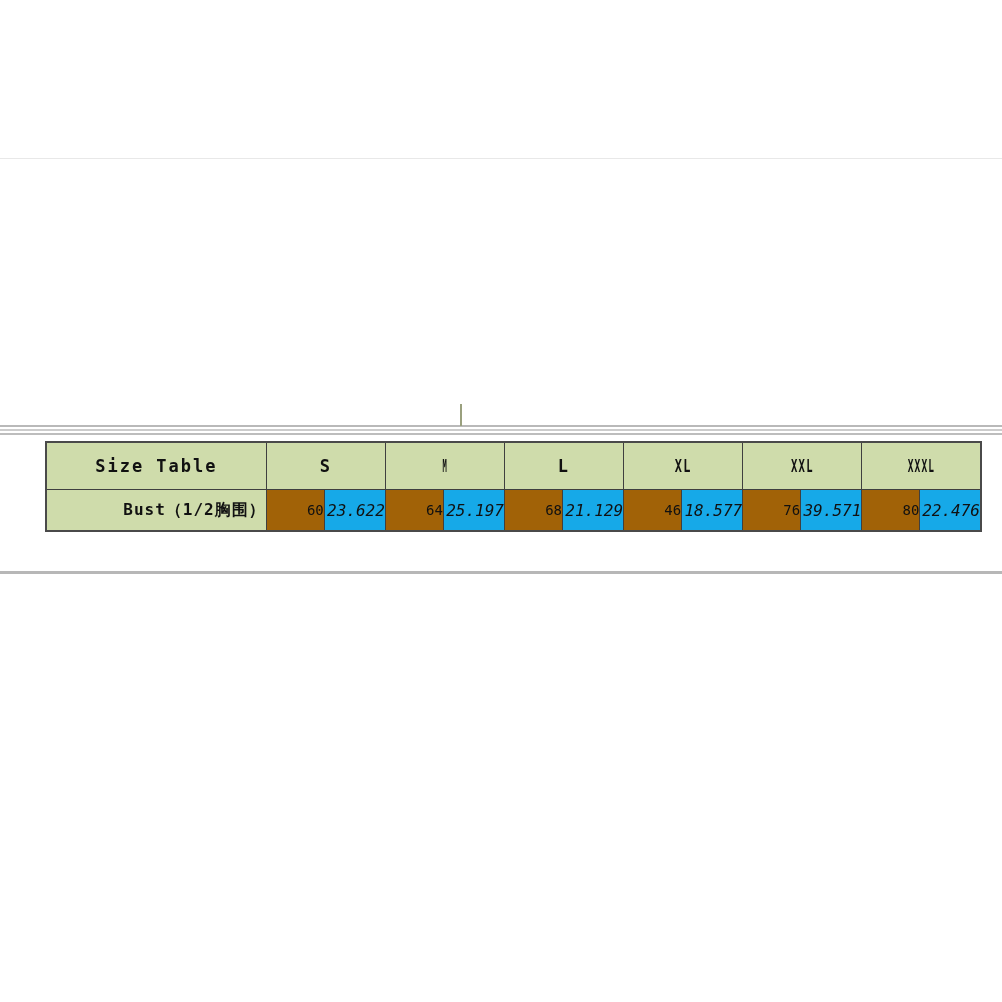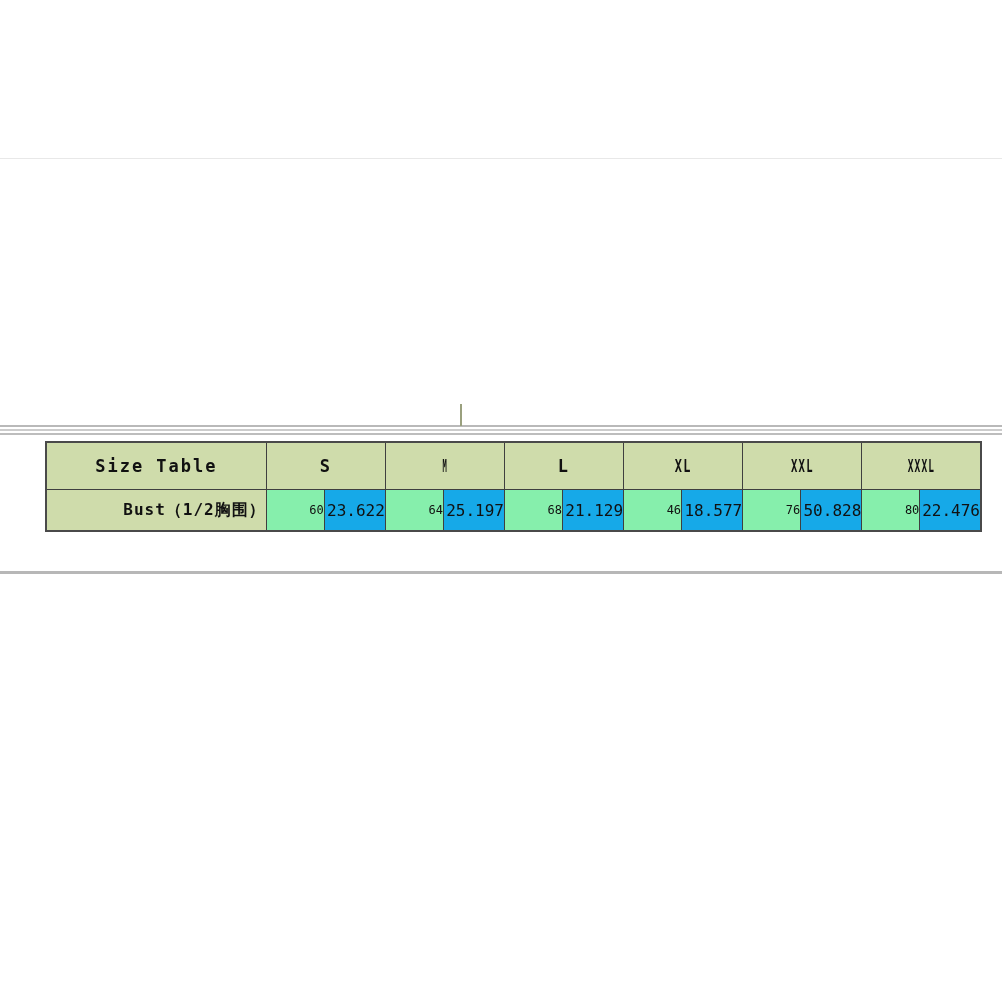--- a/index.html
+++ b/index.html
@@ -89,26 +89,27 @@
   tr.data-row td { height: 40px; text-align: right; }
 
   td.row-label {
     background: #cfdcab;
     font-size: 16px;
     font-weight: bold;
     letter-spacing: 1px;
     white-space: nowrap;
   }
   td.cm-cell {
-    background: #86efac;
-    font-size: 12px;
+    background: #a16207;
+    font-size: 14px;
   }
   td.in-cell {
     background: #16a9e8;
     font-size: 16px;
+    font-style: italic;
   }
 
   
   .sz {
     display: inline-block;
     font-weight: bold;
   }
   .sz-m {
     transform: scaleX(0.42);
     display: inline-block;
@@ -176,21 +177,21 @@
           <td class="row-label cjk">Bust（1/2胸围）</td>
           <td class="cm-cell">60</td>
           <td class="in-cell">23.622</td>
           <td class="cm-cell">64</td>
           <td class="in-cell">25.197</td>
           <td class="cm-cell">68</td>
           <td class="in-cell">21.129</td>
           <td class="cm-cell">46</td>
           <td class="in-cell">18.577</td>
           <td class="cm-cell">76</td>
-          <td class="in-cell">50.828</td>
+          <td class="in-cell">39.571</td>
           <td class="cm-cell">80</td>
           <td class="in-cell">22.476</td>
         </tr>
 
       </tbody>
     </table>
   </div>
 
 </div>
 

